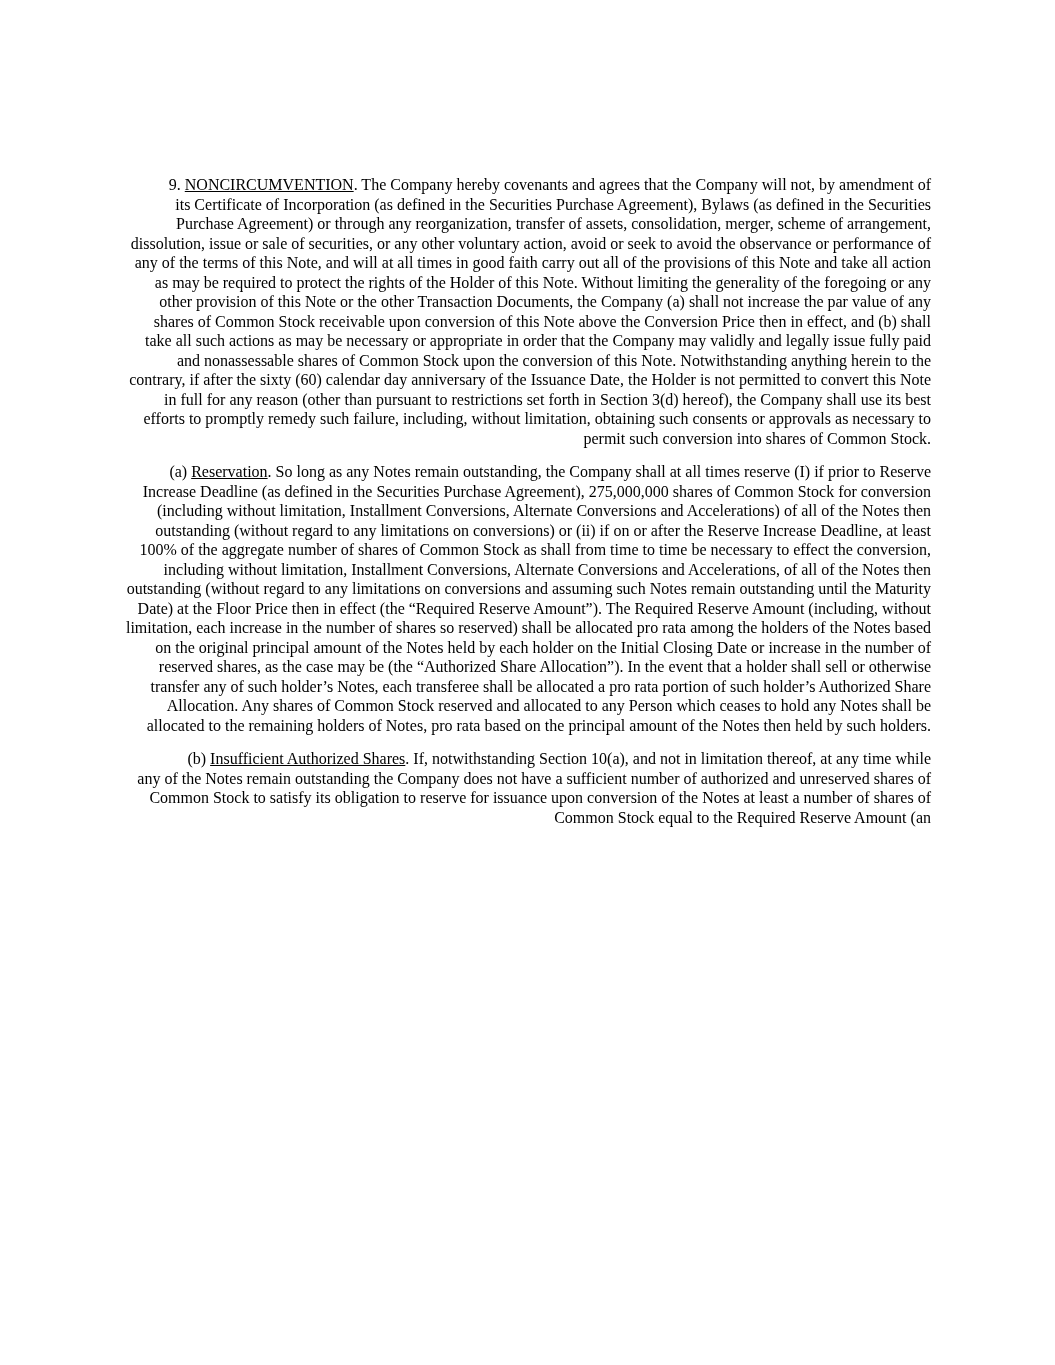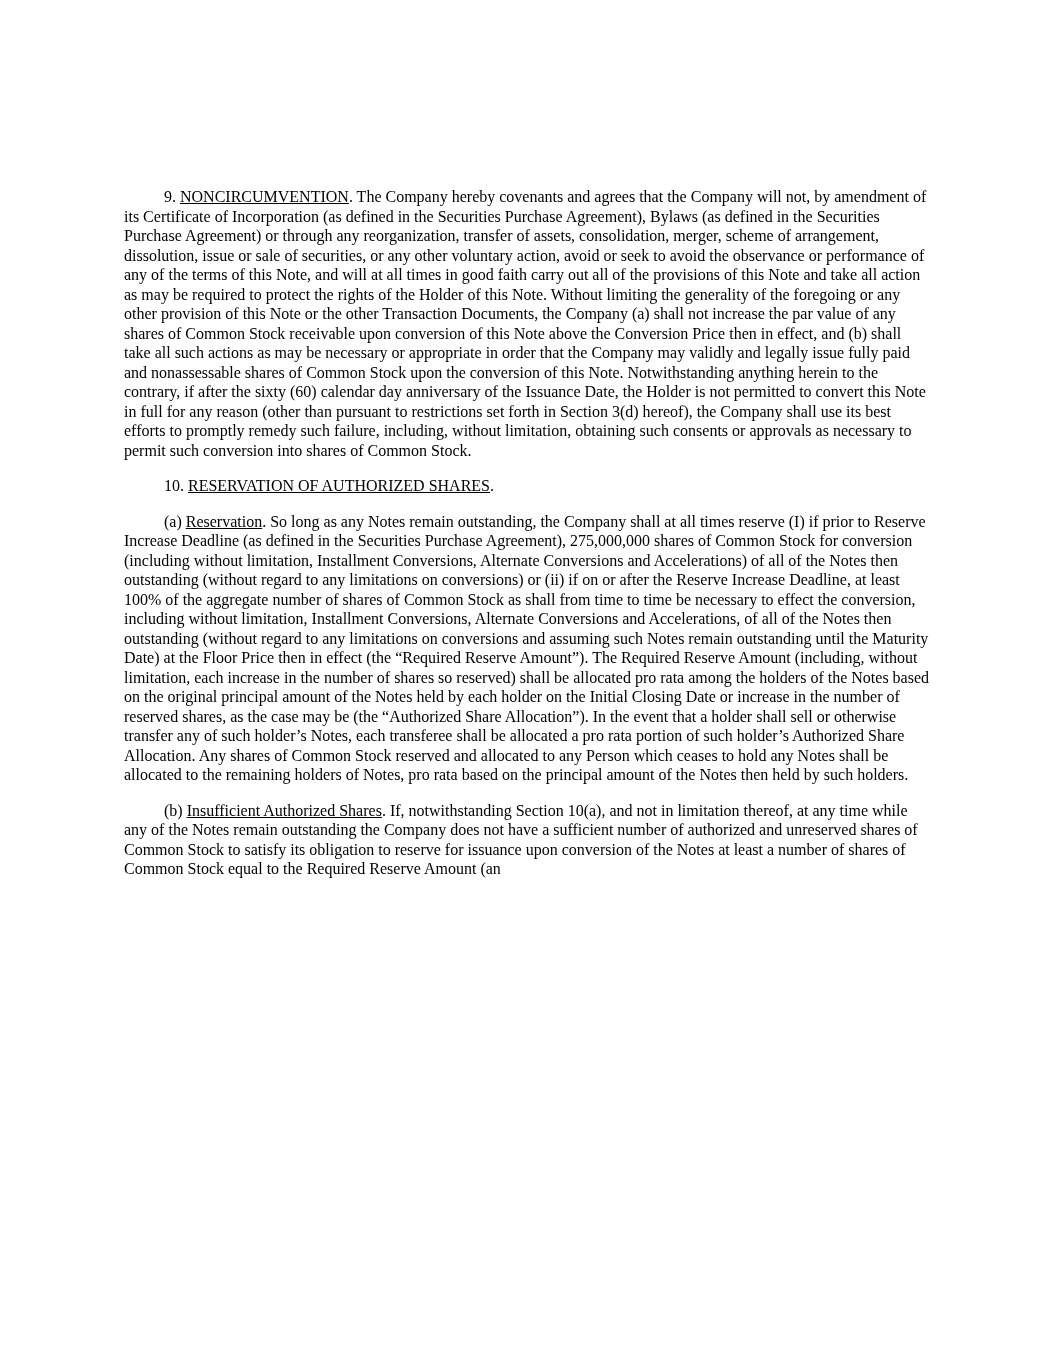--- a/index.html
+++ b/index.html
@@ -14,29 +14,28 @@
     height: 1365px;
     background: #ffffff;
     color: #000000;
     font-family: "Liberation Serif", "DejaVu Serif", serif;
     font-size: 16px;
     line-height: 19.5px;
     padding: 171px 124px 0 124px;
     overflow: hidden;
   }
   .para {
-    margin: 16px 0 14px 0;
+    margin: 4px 0 14px 0;
     text-indent: 40px;
-    text-align: left;
+    text-align: right;
     word-spacing: normal;
   }
   .seg-b { font-weight: normal; }
   .seg-u { text-decoration: underline; }
 </style>
 </head>
 <body>
 
 <div class="page">
   <p class="para"><span>9. </span><span class="seg-u">NONCIRCUMVENTION</span><span>. The Company hereby covenants and agrees that the Company will not, by amendment of its Certificate of Incorporation (as defined in the Securities Purchase Agreement), Bylaws (as defined in the Securities Purchase Agreement) or through any reorganization, transfer of assets, consolidation, merger, scheme of arrangement, dissolution, issue or sale of securities, or any other voluntary action, avoid or seek to avoid the observance or performance of any of the terms of this Note, and will at all times in good faith carry out all of the provisions of this Note and take all action as may be required to protect the rights of the Holder of this Note. Without limiting the generality of the foregoing or any other provision of this Note or the other Transaction Documents, the Company (a) shall not increase the par value of any shares of Common Stock receivable upon conversion of this Note above the Conversion Price then in effect, and (b) shall take all such actions as may be necessary or appropriate in order that the Company may validly and legally issue fully paid and nonassessable shares of Common Stock upon the conversion of this Note. Notwithstanding anything herein to the contrary, if after the sixty (60) calendar day anniversary of the Issuance Date, the Holder is not permitted to convert this Note in full for any reason (other than pursuant to restrictions set forth in Section 3(d) hereof), the Company shall use its best efforts to promptly remedy such failure, including, without limitation, obtaining such consents or approvals as necessary to permit such conversion into shares of Common Stock.</span></p>
-  <p class="para"><span>10. </span><span class="seg-u">RESERVATION OF AUTHORIZED SHARES</span><span>.</span></p>
   <p class="para"><span>(a) </span><span class="seg-u">Reservation</span><span>. So long as any Notes remain outstanding, the Company shall at all times reserve (I) if prior to Reserve Increase Deadline (as defined in the Securities Purchase Agreement), 275,000,000 shares of Common Stock for conversion (including without limitation, Installment Conversions, Alternate Conversions and Accelerations) of all of the Notes then outstanding (without regard to any limitations on conversions) or (ii) if on or after the Reserve Increase Deadline, at least 100% of the aggregate number of shares of Common Stock as shall from time to time be necessary to effect the conversion, including without limitation, Installment Conversions, Alternate Conversions and Accelerations, of all of the Notes then outstanding (without regard to any limitations on conversions and assuming such Notes remain outstanding until the Maturity Date) at the Floor Price then in effect (the </span><span class="seg-b">“Required Reserve Amount”</span><span>). The Required Reserve Amount (including, without limitation, each increase in the number of shares so reserved) shall be allocated pro rata among the holders of the Notes based on the original principal amount of the Notes held by each holder on the Initial Closing Date or increase in the number of reserved shares, as the case may be (the </span><span class="seg-b">“Authorized Share Allocation”</span><span>). In the event that a holder shall sell or otherwise transfer any of such holder’s Notes, each transferee shall be allocated a pro rata portion of such holder’s Authorized Share Allocation. Any shares of Common Stock reserved and allocated to any Person which ceases to hold any Notes shall be allocated to the remaining holders of Notes, pro rata based on the principal amount of the Notes then held by such holders.</span></p>
   <p class="para"><span>(b) </span><span class="seg-u">Insufficient Authorized Shares</span><span>. If, notwithstanding Section 10(a), and not in limitation thereof, at any time while any of the Notes remain outstanding the Company does not have a sufficient number of authorized and unreserved shares of Common Stock to satisfy its obligation to reserve for issuance upon conversion of the Notes at least a number of shares of Common Stock equal to the Required Reserve Amount (an</span></p>
 </div>
 
 </body></html>

